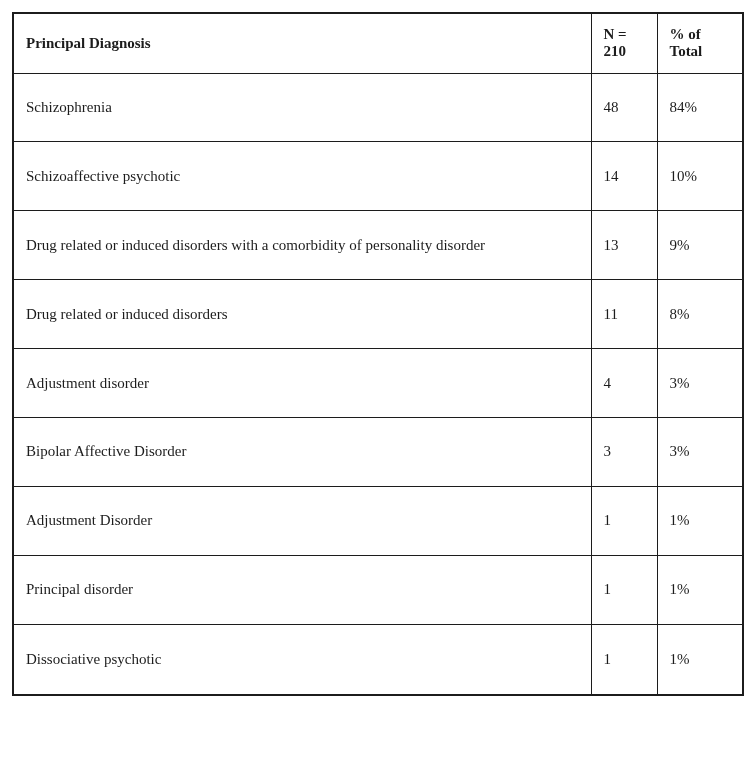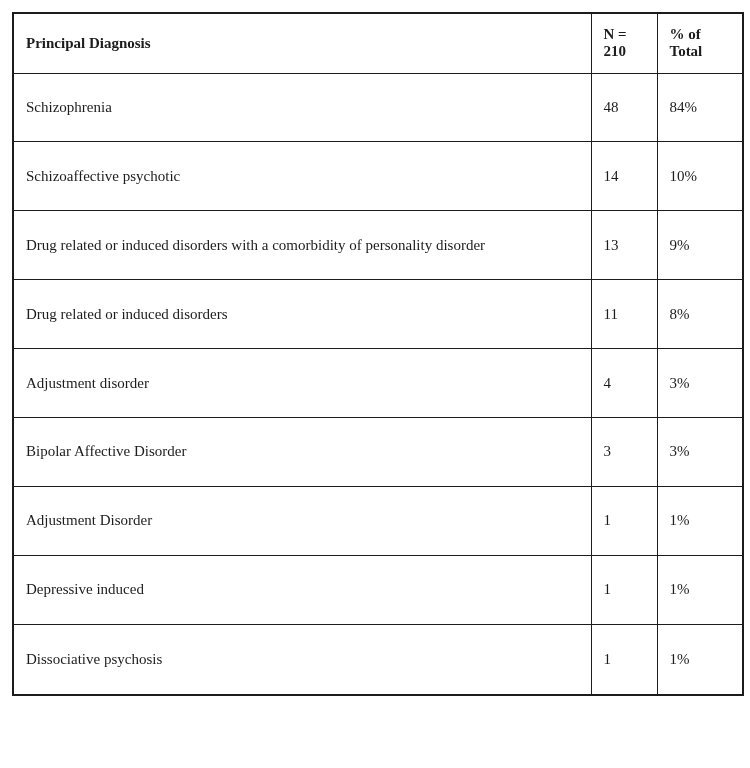--- a/index.html
+++ b/index.html
@@ -91,24 +91,24 @@
         <td>Bipolar Affective Disorder</td>
         <td>3</td>
         <td>3%</td>
       </tr>
       <tr>
         <td>Adjustment Disorder</td>
         <td>1</td>
         <td>1%</td>
       </tr>
       <tr>
-        <td>Depressive induced</td>
+        <td>Principal disorder</td>
         <td>1</td>
         <td>1%</td>
       </tr>
       <tr>
-        <td>Dissociative psychosis</td>
+        <td>Dissociative psychotic</td>
         <td>1</td>
         <td>1%</td>
       </tr>
     </tbody>
   </table>
 </div>
 
 </body></html>

